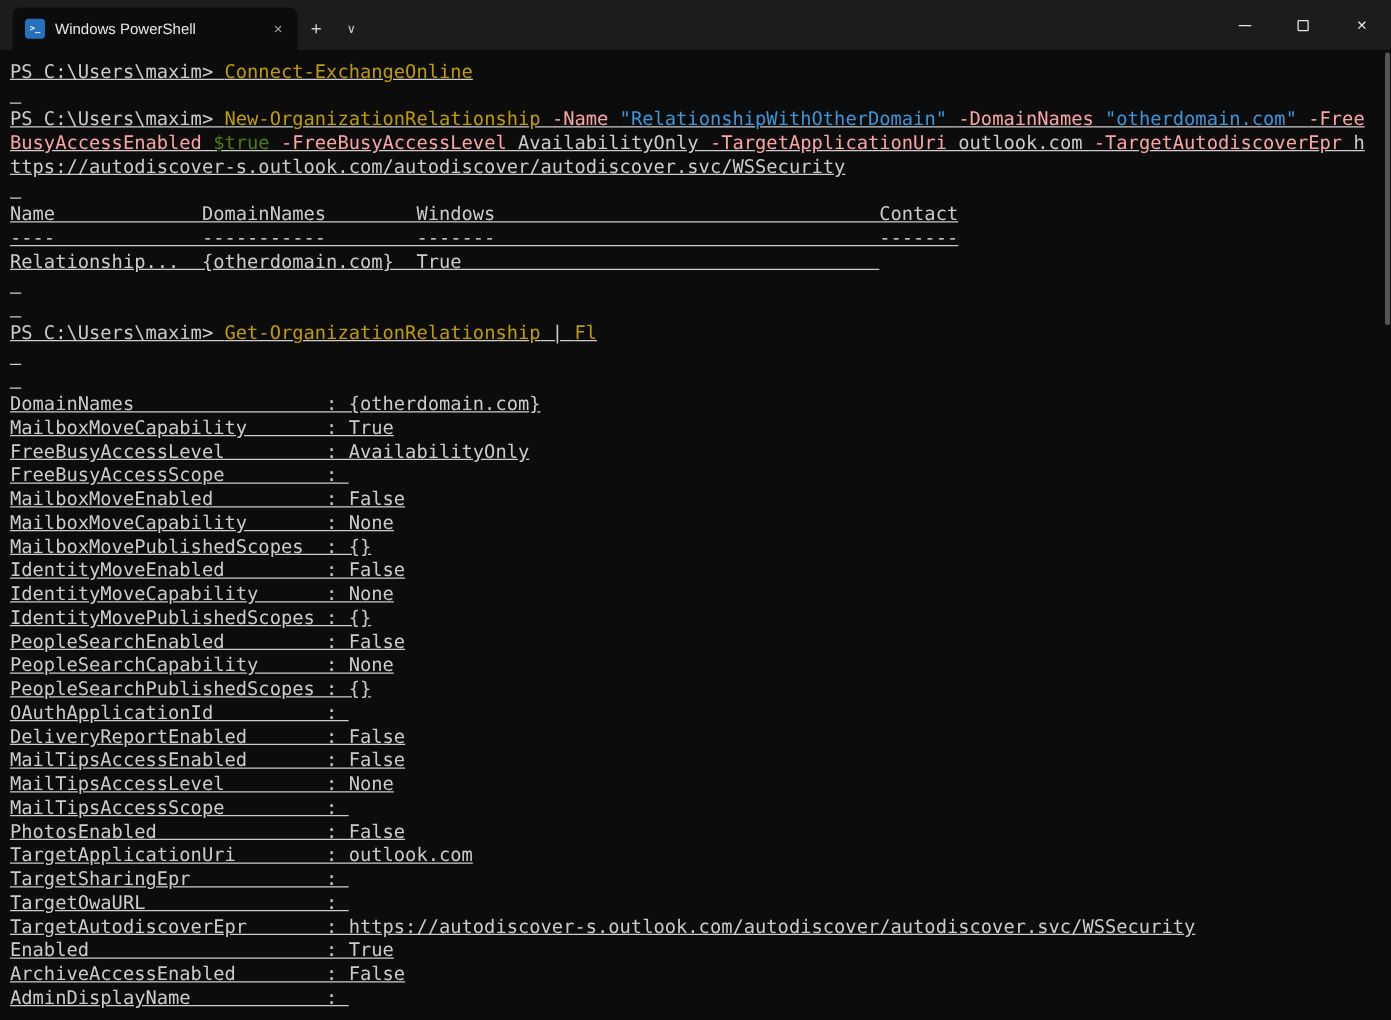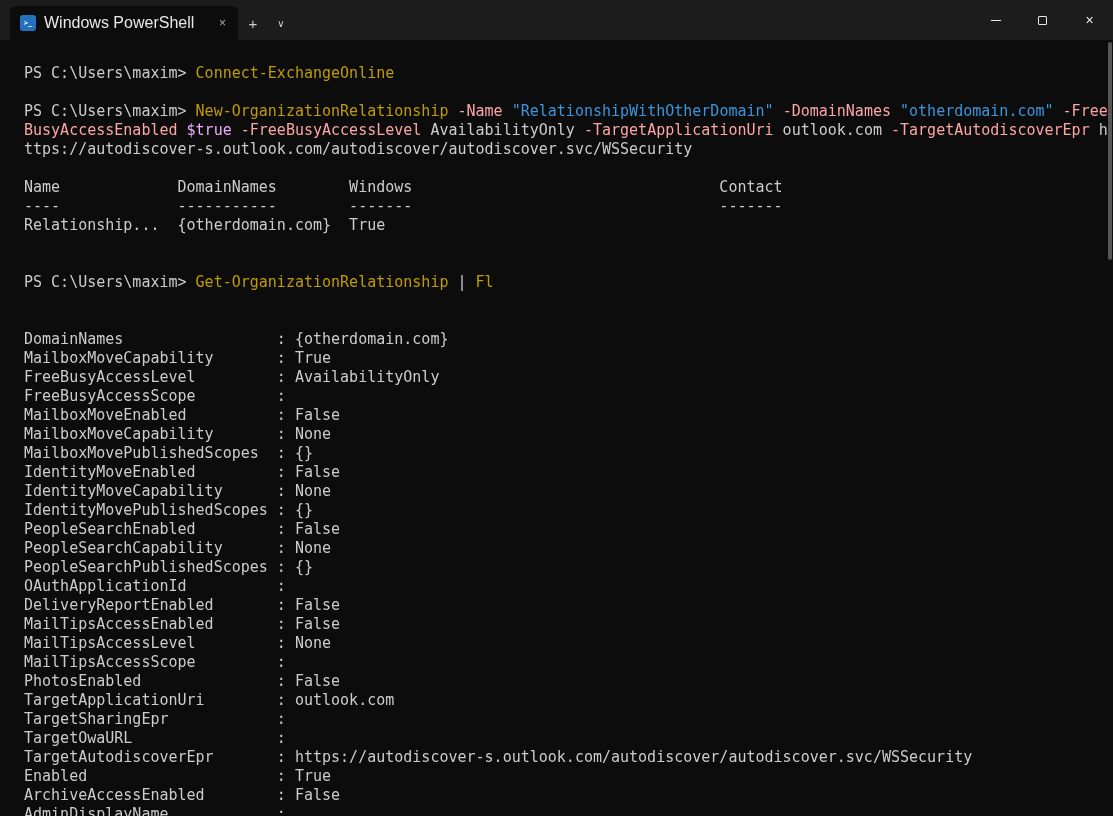--- a/index.html
+++ b/index.html
@@ -9,41 +9,41 @@
   .window { width:1113px; height:816px; display:flex; flex-direction:column; background:#0c0c0c; }
 
   
   .titlebar { height:40px; background:#1c1c1c; display:flex; align-items:stretch; flex-shrink:0; }
   .tab { width:228px; margin-left:10px; margin-top:6px; background:#0c0c0c;
          border-radius:6px 6px 0 0; display:flex; align-items:center;
          padding:0 8px 0 10px; gap:8px; cursor:default; }
   .ps-icon { width:16px; height:16px; border-radius:3px; background:#2671be; color:#ffffff;
              font-family:"DejaVu Sans Mono", monospace; font-size:7px; font-weight:bold;
              display:flex; align-items:center; justify-content:center; flex-shrink:0; }
-  .tab-title { color:#e8e8e8; font-size:16px; flex:1; white-space:nowrap; overflow:hidden; }
+  .tab-title { color:#e8e8e8; font-size:12px; flex:1; white-space:nowrap; overflow:hidden; }
   .tab-close { color:#ababab; font-size:12px; line-height:12px; padding:1px 4px; border-radius:3px; cursor:pointer; }
   .icon-btn { background:transparent; border:none; color:#cfcfcf; width:30px; margin-top:6px;
               font-size:15px; cursor:pointer; }
   .icon-btn.dropdown { font-size:10px; width:26px; }
   .titlebar-spacer { flex:1; }
   .win-btn { width:47px; background:transparent; border:none; color:#e8e8e8; font-size:14px;
              display:flex; align-items:center; justify-content:center; cursor:pointer; }
   .minimize-shape { width:10px; height:1px; background:#e8e8e8; display:inline-block; }
   .maximize-shape { width:9px; height:9px; border:1px solid #e8e8e8; border-radius:1px; display:inline-block; }
 
   
-  .terminal { flex:1; position:relative; padding:24px; overflow:hidden;
+  .terminal { flex:1; position:relative; padding:8px; overflow:hidden;
               font-family:"DejaVu Sans Mono", monospace; font-size:15px; line-height:19px;
-              color:#cccccc; }
+              color:#cccccc;text-decoration:underline; }
   .tline { white-space:pre; height:19px; }
   .c-plain { color:#cccccc; }
   .c-cmd   { color:#c19c00; }
   .c-param { color:#fca5a5; }
   .c-str   { color:#3a96dd; }
-  .c-var   { color:#f0abfc; }
+  .c-var   { color:#4d7c0f; }
 
   .scrollbar { position:absolute; top:0; right:0; width:7px; height:100%; }
   .scrollbar-thumb { position:absolute; top:2px; right:1px; width:4px; height:218px;
                      background:#565656; border-radius:2px; }
 </style>
 </head>
 <body>
 
 <div class="window">
 

